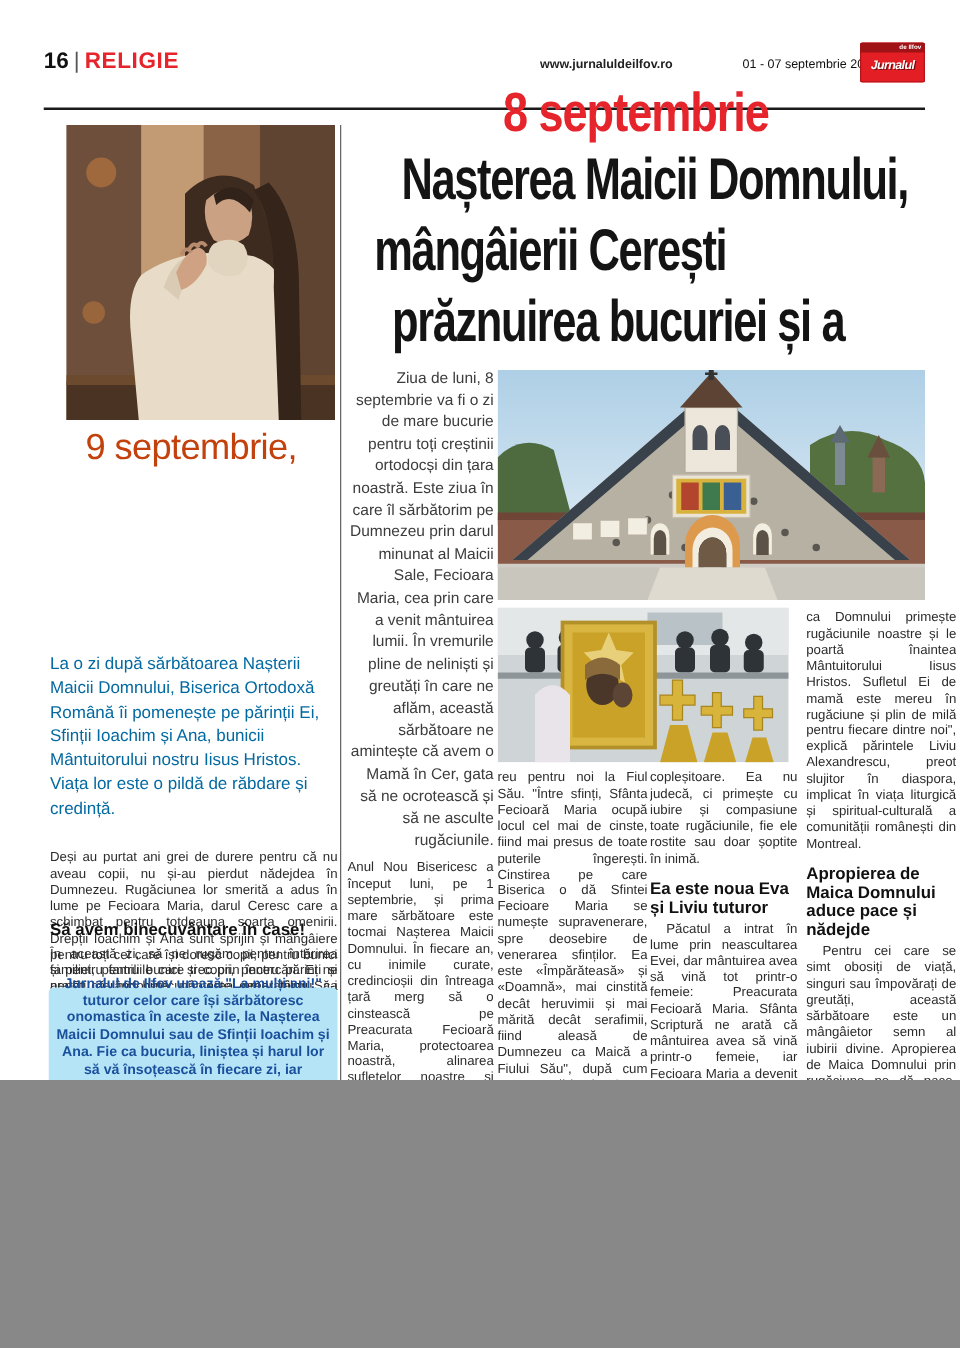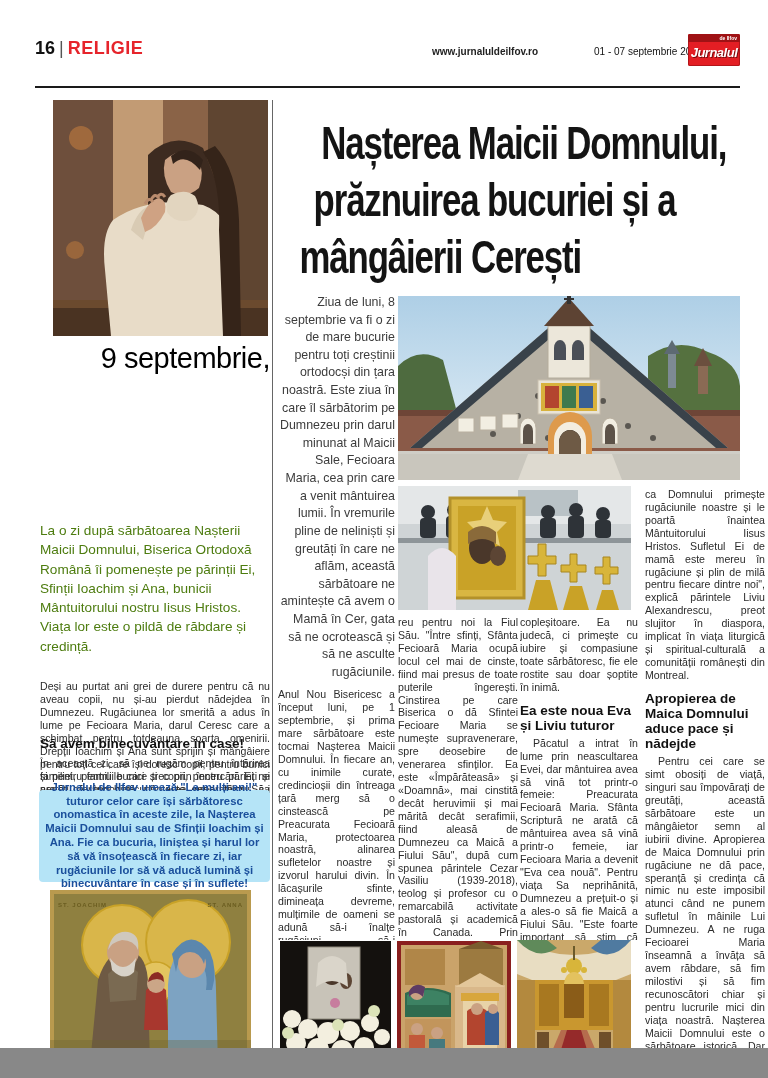--- a/index.html
+++ b/index.html
@@ -1,41 +1,41 @@
 <!DOCTYPE html>
 <html lang="ro"><head>
 <meta charset="utf-8">
 <style>
   html,body{margin:0;padding:0;background:#888;}
-  #page{position:relative;width:768px;height:1048px;background:#ffffff;overflow:hidden;
+  #page{position:relative;width:768px;height:864px;background:#ffffff;overflow:hidden;
         font-family:"Liberation Sans",sans-serif;color:#222;}
   .abs{position:absolute;}
 
   
   #hdr-left{left:35px;top:38px;font-size:18px;font-weight:bold;color:#111;}
   #hdr-left .bar{font-weight:normal;color:#555;padding:0 4px;}
   #hdr-left .section{color:#e6242b;letter-spacing:.5px;}
   #hdr-site{left:432px;top:46px;font-size:10px;font-weight:bold;color:#222;}
   #hdr-date{left:594px;top:46px;font-size:10px;color:#111;}
   #logo{left:688px;top:34px;width:52px;height:32px;background:#e31e24;border-radius:2px;
         box-shadow:0 0 0 1px #b3151a inset;overflow:hidden;}
   #logo .strip{display:block;background:#9f1215;color:#fff;font-size:5px;text-align:right;
         padding:1px 3px 0 0;height:7px;line-height:6px;font-weight:bold;}
-  #logo .main{display:block;color:#fff;font-weight:bold;font-style:italic;font-size:13px;
+  #logo .main{display:block;color:#fff;font-weight:bold;font-style:italic;font-size:10px;
         text-align:center;line-height:22px;text-shadow:1px 1px 0 #7a0d10;letter-spacing:-.5px;}
   #hdr-rule{left:35px;top:86px;width:705px;height:2px;background:#1a1a1a;}
 
   
   #vdiv{left:272px;top:100px;width:1px;height:963px;background:#666;}
 
   
-  #sb-head{left:36px;top:342px;width:234px;text-align:right;color:#000000;}
+  #sb-head{left:36px;top:342px;width:234px;text-align:center;color:#c2410c;}
   #sb-head .l1{font-family:"Liberation Sans",sans-serif;font-weight:400;font-size:29px;letter-spacing:-.5px;}
   #sb-head .l2{font-family:"Liberation Serif",serif;font-weight:bold;font-size:27px;line-height:1.16;margin-top:2px;}
-  #sb-lead{left:40px;top:521px;width:230px;font-size:13.6px;line-height:1.42;color:#4d7c0f;}
+  #sb-lead{left:40px;top:521px;width:230px;font-size:13.6px;line-height:1.42;color:#0369a1;}
   .bodytxt{font-size:10.6px;line-height:1.22;text-align:justify;color:#2b2b2b;}
   .bodytxt .ind{text-indent:13px;}
   #sb-p2{left:40px;top:680px;width:230px;}
   #sb-h2{left:40px;top:736px;width:230px;font-size:13.5px;font-weight:bold;color:#111;}
   #sb-p3{left:40px;top:757px;width:230px;}
   #sb-box{left:39px;top:790px;width:231px;height:92px;background:#b5e4f7;border-radius:4px;
           display:flex;align-items:center;justify-content:center;padding:2px 4px;box-sizing:border-box;}
   #sb-box .t{font-size:11.3px;font-weight:bold;color:#1a4f9c;text-align:center;line-height:1.22;}
 
   
@@ -143,24 +143,27 @@
       <path d="M128 70 Q132 54 146 56 Q158 60 154 74 Q150 62 140 62 Q132 62 128 70Z" fill="#5b87ad"></path>
       <path d="M96 100 Q106 92 116 100 L118 140 L94 140Z" fill="#a8372e"></path>
       <circle cx="106" cy="94" r="9" fill="#cba687"></circle>
       <path d="M98 92 Q100 82 108 82 Q114 84 114 92 Q108 86 98 92Z" fill="#8c2b24"></path>
       <path d="M0 150 L201 150 L201 175 L0 175Z" fill="#6d6030" opacity=".35"></path>
     </svg>
     <span class="iconlbl" style="left:8px;">ST. JOACHIM</span>
     <span class="iconlbl" style="right:8px;">ST. ANNA</span>
   </div>
 
+  <div class="abs" id="kicker">
+    <span>8 septembrie</span>
+  </div>
   <div class="abs" id="headline">
     <div><span>Nașterea Maicii Domnului,</span></div>
+    <div><span>mângâierii Cerești</span></div>
     <div><span>prăznuirea bucuriei și a</span></div>
-    <div><span>mângâierii Cerești</span></div>
   </div>
 
   <div class="abs col" id="col1">
     <p class="lead">Ziua de luni, 8 septembrie va fi o zi de mare bucurie pentru toți creștinii ortodocși din țara noastră. Este ziua în care îl sărbătorim pe Dumnezeu prin darul minunat al Maicii Sale, Fecioara Maria, cea prin care a venit mântuirea lumii. În vremurile pline de neliniști și greutăți în care ne aflăm, această sărbătoare ne amintește că avem o Mamă în Cer, gata să ne ocrotească și să ne asculte rugăciunile.</p>
     <p class="bodytxt ind">Anul Nou Bisericesc a început luni, pe 1 septembrie, și prima mare sărbătoare este tocmai Nașterea Maicii Domnului. În fiecare an, cu inimile curate, credincioșii din întreaga țară merg să o cinstească pe Preacurata Fecioară Maria, protectoarea noastră, alinarea sufletelor noastre și izvorul harului divin. În lăcașurile sfinte, dimineața devreme, mulțimile de oameni se adună să-i înalțe rugăciuni, să-i mulțumească și să-i aducă daruri de recunoștință. Această sărbătoare ne amintește că niciun suflet nu este singur. Maica Domnului veghează neîncetat asupra noastră, a tuturor.</p>
 
   </div>
 
   <div class="abs ph" style="left:398px;top:296px;width:342px;height:184px;">
     <svg width="342" height="184" viewBox="0 0 342 184">
@@ -260,21 +263,21 @@
           <path d="M165 124 l7 -24 h12 l7 24Z"></path>
           <path d="M198 124 l6 -20 h11 l6 20Z"></path>
       </g>
     </svg>
   </div>
 
   <div class="abs col bodytxt" id="col2">
     <p>reu pentru noi la Fiul Său. "Între sfinți, Sfânta Fecioară Maria ocupă locul cel mai de cinste, fiind mai presus de toate puterile îngerești. Cinstirea pe care Biserica o dă Sfintei Fecioare Maria se numește supravenerare, spre deosebire de venerarea sfinților. Ea este «Împărăteasă» și «Doamnă», mai cinstită decât heruvimii și mai mărită decât serafimii, fiind aleasă de Dumnezeu ca Maică a Fiului Său", după cum spunea părintele Cezar Vasiliu (1939-2018), teolog și profesor cu o remarcabilă activitate pastorală și academică în Canada. Prin rugăciunile Ei, credinciosul găsește mângâiere și puterea de a merge mai departe în viață, chiar și atunci când greutățile par</p>
   </div>
   <div class="abs col bodytxt" id="col3">
-    <p>copleșitoare. Ea nu judecă, ci primește cu iubire și compasiune toate sărbătoresc, fie ele rostite sau doar șoptite în inimă.</p>
+    <p>copleșitoare. Ea nu judecă, ci primește cu iubire și compasiune toate rugăciunile, fie ele rostite sau doar șoptite în inimă.</p>
     <div class="colh">Ea este noua Eva și Liviu tuturor</div>
     <p class="ind">Păcatul a intrat în lume prin neascultarea Evei, dar mântuirea avea să vină tot printr-o femeie: Preacurata Fecioară Maria. Sfânta Scriptură ne arată că mântuirea avea să vină printr-o femeie, iar Fecioara Maria a devenit "Eva cea nouă". Pentru viața Sa neprihănită, Dumnezeu a prețuit-o și a ales-o să fie Maică a Fiului Său. "Este foarte important să știm că avem o mamă în Cer și pe Pământ, ca o scară care leagă Pământul și Cerul. Mai-</p>
   </div>
   <div class="abs col bodytxt" id="col4">
     <p>ca Domnului primește rugăciunile noastre și le poartă înaintea Mântuitorului Iisus Hristos. Sufletul Ei de mamă este mereu în rugăciune și plin de milă pentru fiecare dintre noi", explică părintele Liviu Alexandrescu, preot slujitor în diaspora, implicat în viața liturgică și spiritual-culturală a comunității românești din Montreal.</p>
     <div class="colh">Apropierea de Maica Domnului aduce pace și nădejde</div>
     <p class="ind">Pentru cei care se simt obosiți de viață, singuri sau împovărați de greutăți, această sărbătoare este un mângâietor semn al iubirii divine. Apropierea de Maica Domnului prin rugăciune ne dă pace, speranță și credința că nimic nu este imposibil atunci când ne punem sufletul în mâinile Lui Dumnezeu. A ne ruga Fecioarei Maria înseamnă a învăța să avem răbdare, să fim milostivi și să fim recunoscători chiar și pentru lucrurile mici din viața noastră. Nașterea Maicii Domnului este o sărbătoare istorică. Dar și o invitație pentru fiecare dintre noi să ne deschidem inimile, să ne apropiem de Dumnezeu și să simțim harul Său în viața noastră zi cu zi. Să ne rugăm, așadar, Preasfintei Născătoare de Dumnezeu ca să ne fie acoperământ, alinare și călăuză, acum și pururea, în toate zilele vieții noastre! Să ne deschidem inimile și să simțim, prin rugăciune, harul și iubirea Sa în fiecare zi.</p>
   </div>
 
   <div class="abs ph" style="left:280px;top:941px;width:111px;height:124px;">

